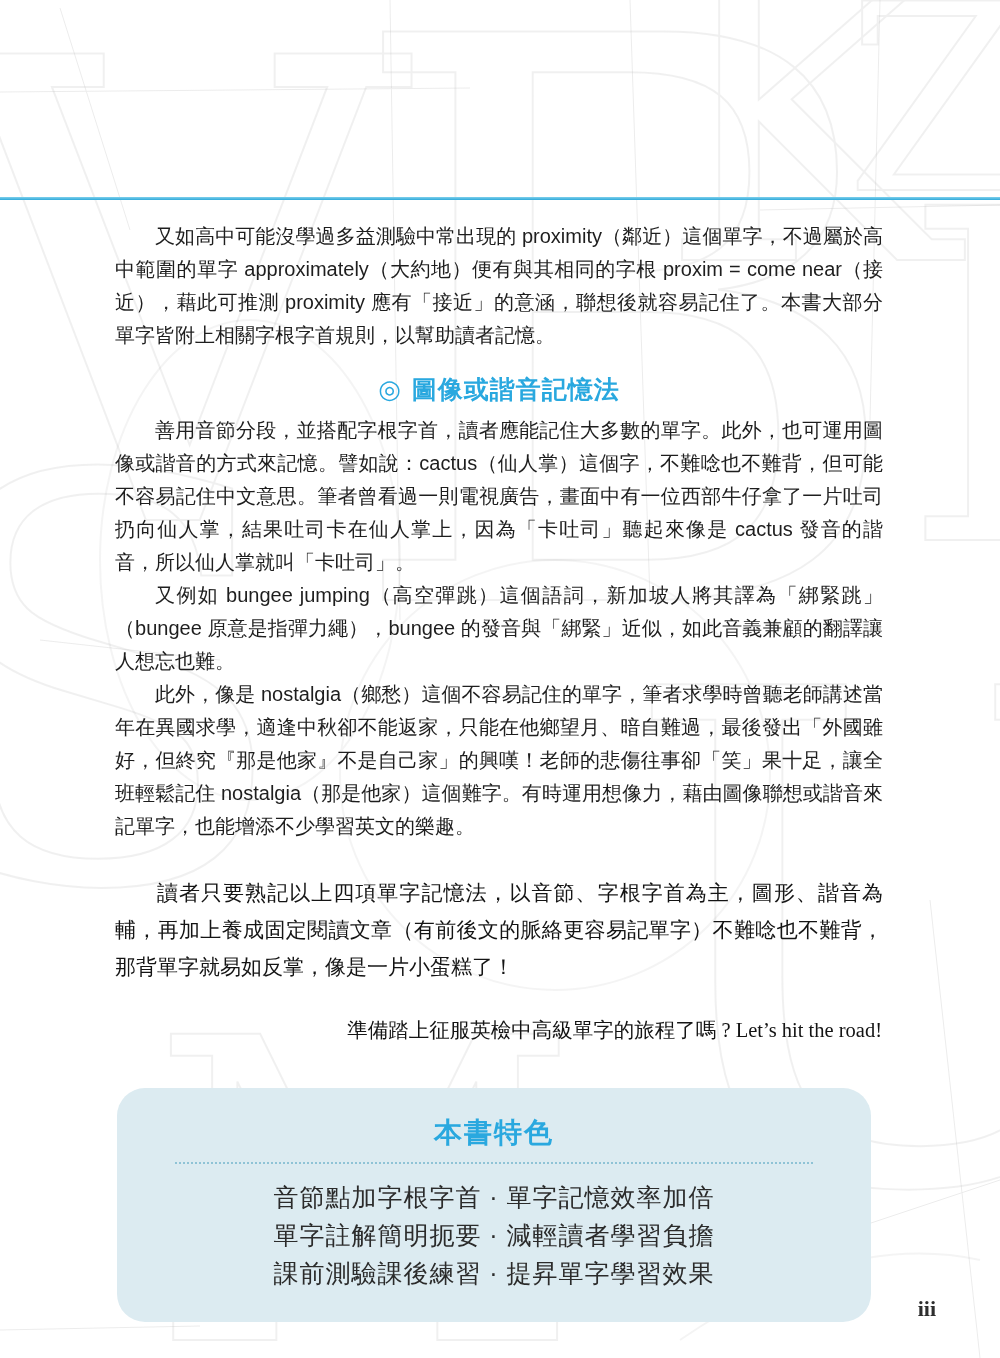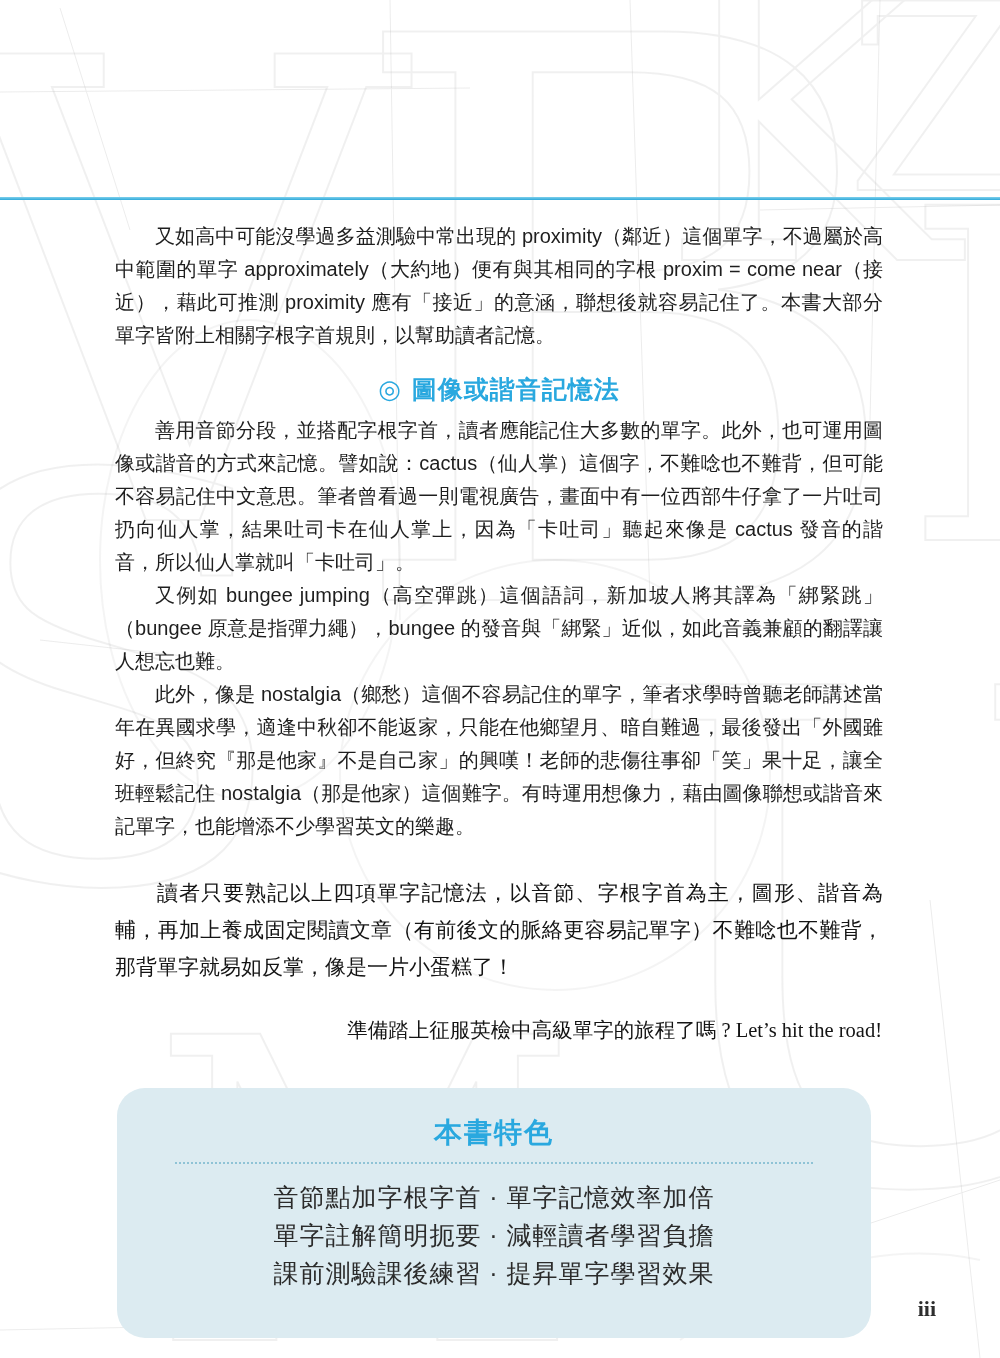--- a/index.html
+++ b/index.html
@@ -70,21 +70,21 @@
     text-align: right;
     text-indent: 0;
     color: #141414;
   }
   .features-box {
     margin: 42px 0 0 2px;
     width: 754px;
     box-sizing: border-box;
     background: #dcebf1;
     border-radius: 28px;
-    padding: 28px 0 46px 0;
+    padding: 28px 0 30px 0;
     text-align: center;
   }
   .features-box .box-title {
     margin: 0;
     font-size: 28px;
     line-height: 34px;
     font-weight: bold;
     color: #29a8df;
     letter-spacing: 2px;
   }

